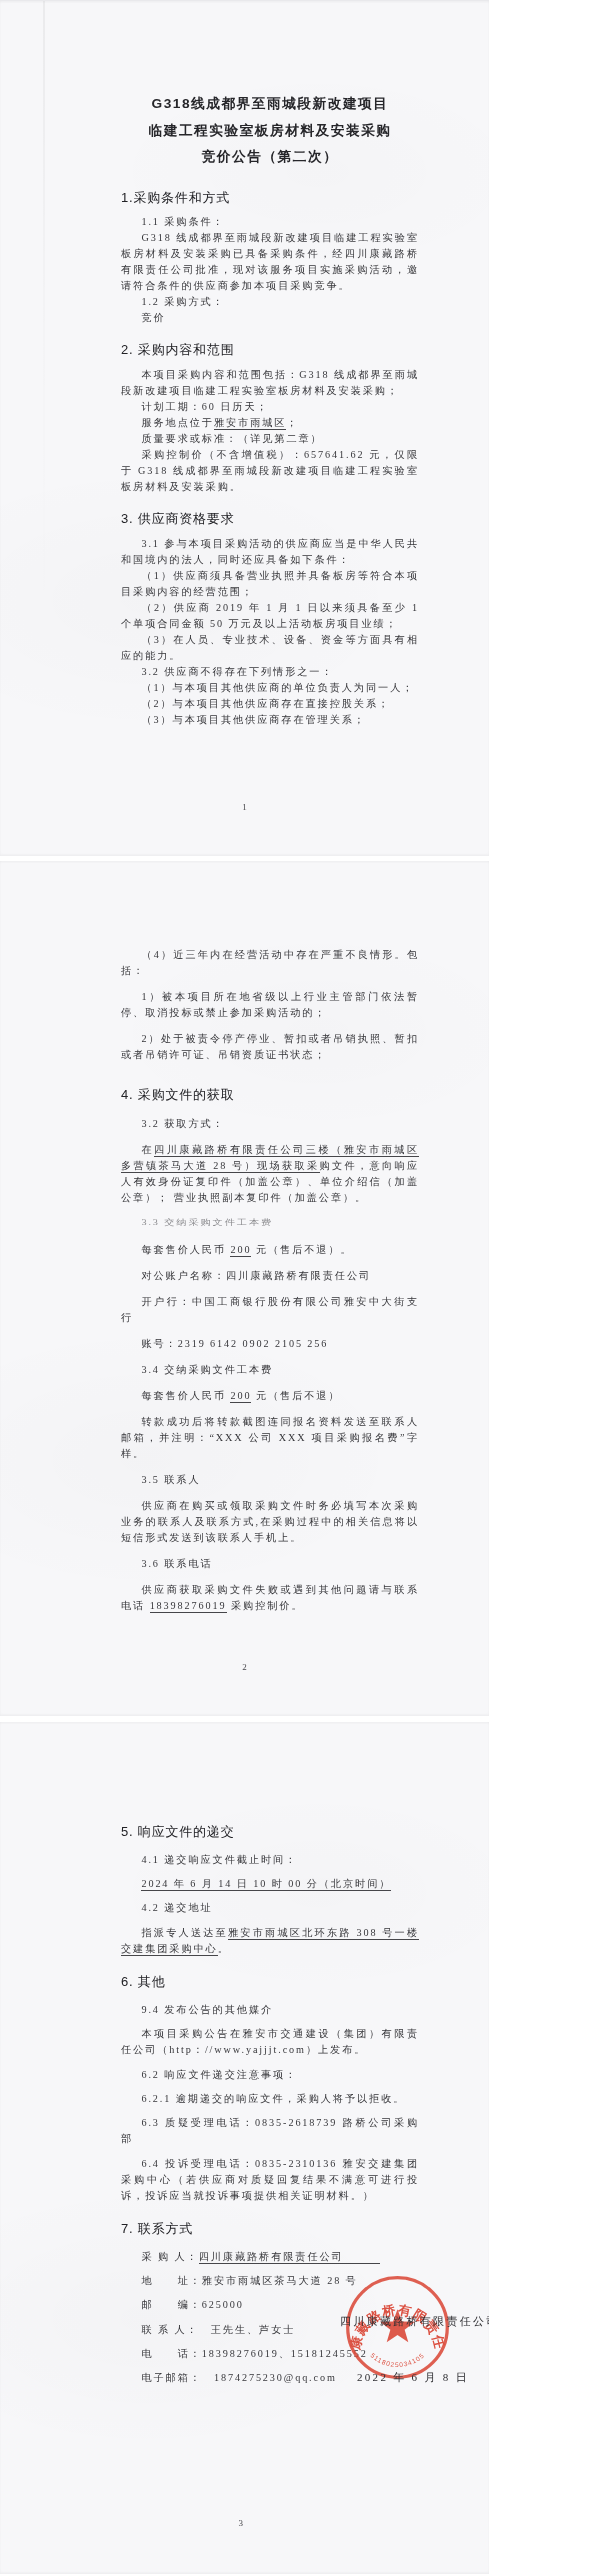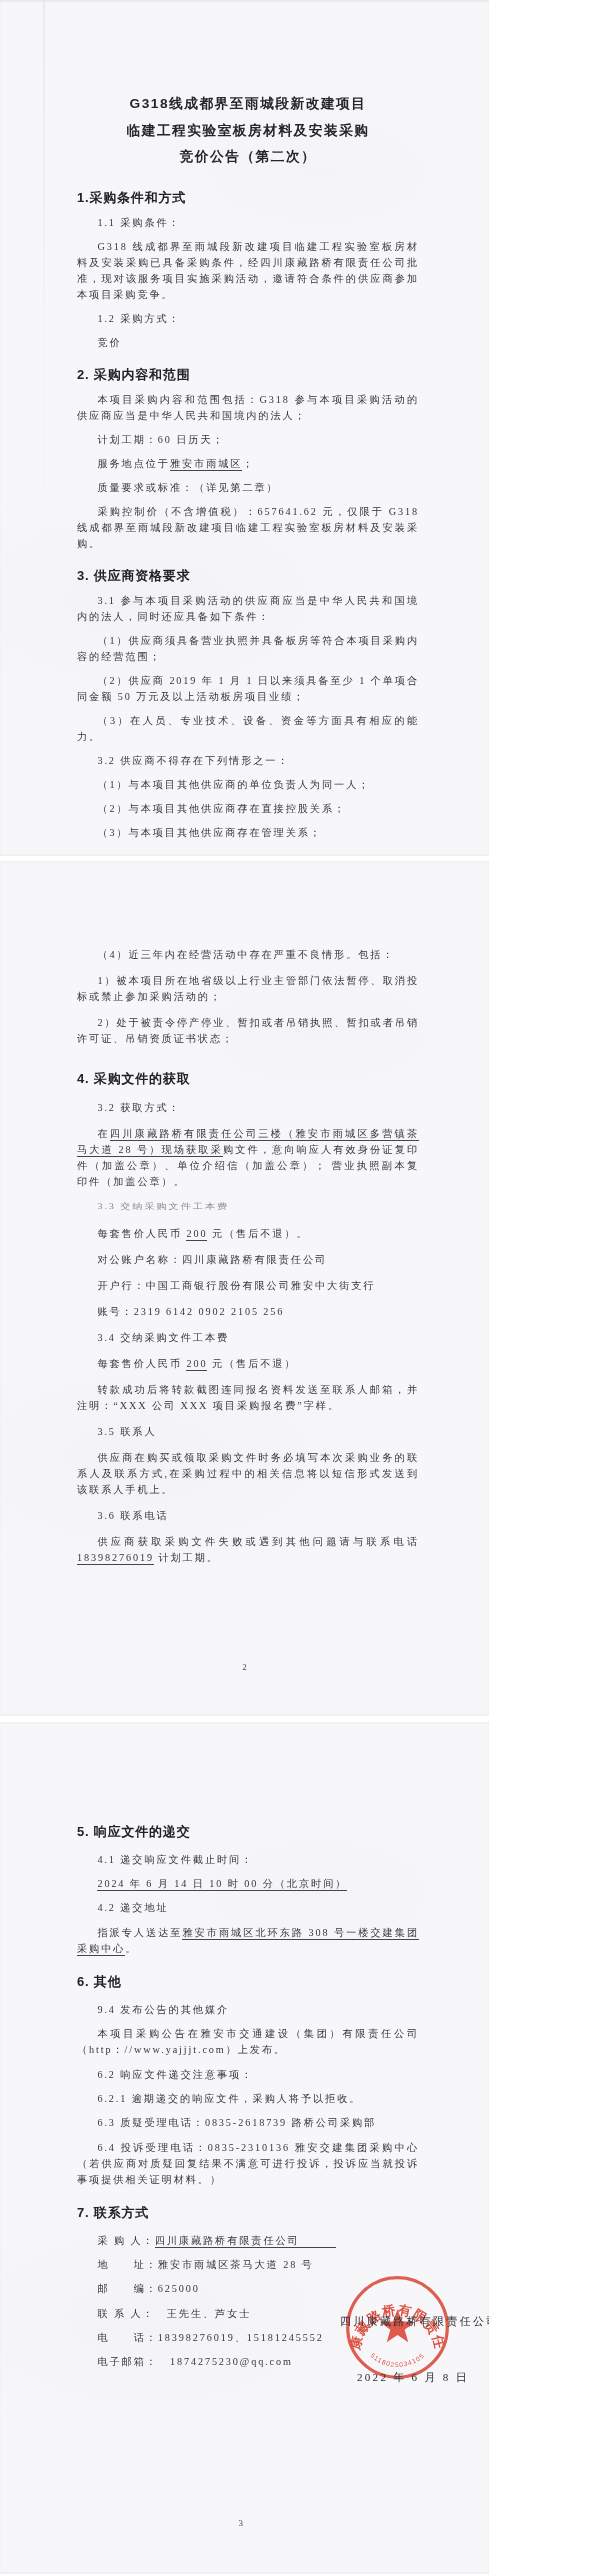--- a/index.html
+++ b/index.html
@@ -14,55 +14,56 @@
   .page{
     position:relative;
     width:489px;
     box-sizing:border-box;
     background:
       radial-gradient(ellipse 319px 152px at 65% 20%, rgba(0,0,0,0.012), rgba(0,0,0,0) 70%),
       radial-gradient(ellipse 379px 197px at 30% 70%, rgba(0,0,0,0.015), rgba(0,0,0,0) 70%),
       #f7f7f9;
     overflow:hidden;
     box-shadow: inset 0 1.5px 1.5px rgba(0,0,0,0.03), inset 0 -1.5px 2.3px rgba(0,0,0,0.04);
+    padding-left: 44px;
   }
   .page-1{height:856px;margin-bottom:5.3px;border-top:1.5px solid #e9e9ec;}
   .page-1::before{
     content:"";position:absolute;left:43px;top:0;bottom:0;width:1.5px;
     background:linear-gradient(to bottom, rgba(0,0,0,0.05), rgba(0,0,0,0.01) 40%, rgba(0,0,0,0) 75%);
   }
   .page-2{height:855px;margin-bottom:5.3px;}
   .page-3{height:852px;}
   .content{box-sizing:border-box;}
   .page-1 .content{padding:90px 70px 0 77px;}
   .page-2 .content{padding:76px 70px 0 77px;}
   .page-3 .content{padding:85px 70px 0 77px;}
 
   .blk{
     font-size:10.2px;
     line-height:16px;
     letter-spacing:1.9px;
     margin:6.8px 0;
     text-align:justify;
   }
-  .page-1 .blk{margin:8px 0;}
+  .page-1 .blk{margin:0 0;}
   .page-2 .blk{margin:10px 0;}
   .page-3 .blk{margin:8.3px 0;}
 
   .blk.p{text-indent:2em;}
   .blk.title{
     font-family:"Liberation Sans","DejaVu Sans",sans-serif;
     font-weight:bold;color:#26262a;
     font-size:13.7px;line-height:26.6px;letter-spacing:1.5px;
     text-align:center;text-indent:0;margin:0;
   }
   .blk.title:last-of-type{margin-bottom:0;}
   .blk.h{
     font-family:"Liberation Sans","DejaVu Sans",sans-serif;
-    font-weight:bold;color:#222226;
+    font-weight:normal;color:#222226;
     font-size:13px;line-height:18px;letter-spacing:0.8px;
     text-indent:0;
   }
   .page-1 .blk.h{margin:15px 0 7.6px;}
   .page-2 .blk.h{margin:23px 0 12px;}
   .page-3 .blk.h{margin:16.7px 0 10.6px;}
   .page-1 .blk.title + .blk.h{margin-top:18px;}
 
   .blk.blur{
     color:#5a5a5e;
@@ -106,21 +107,21 @@
     <div class="content">
         <div class="blk title"><span>G318线成都界至雨城段新改建项目</span></div>
         <div class="blk title"><span>临建工程实验室板房材料及安装采购</span></div>
         <div class="blk title"><span>竞价公告（第二次）</span></div>
         <div class="blk h"><span>1.采购条件和方式</span></div>
         <div class="blk p"><span>1.1 采购条件：</span></div>
         <div class="blk p"><span>G318 线成都界至雨城段新改建项目临建工程实验室板房材料及安装采购已具备采购条件，经四川康藏路桥有限责任公司批准，现对该服务项目实施采购活动，邀请符合条件的供应商参加本项目采购竞争。</span></div>
         <div class="blk p"><span>1.2 采购方式：</span></div>
         <div class="blk p"><span>竞价</span></div>
         <div class="blk h"><span>2. 采购内容和范围</span></div>
-        <div class="blk p"><span>本项目采购内容和范围包括：G318 参与本项目采购活动的供应商应当是中华人民共和国境内的法人；</span></div>
+        <div class="blk p"><span>本项目采购内容和范围包括：G318 线成都界至雨城段新改建项目临建工程实验室板房材料及安装采购；</span></div>
         <div class="blk p"><span>计划工期：60 日历天；</span></div>
         <div class="blk p"><span>服务地点位于</span><span class="u">雅安市雨城区</span><span>；</span></div>
         <div class="blk p"><span>质量要求或标准：（详见第二章）</span></div>
         <div class="blk p"><span>采购控制价（不含增值税）：657641.62 元，仅限于 G318 线成都界至雨城段新改建项目临建工程实验室板房材料及安装采购。</span></div>
         <div class="blk h"><span>3.  供应商资格要求</span></div>
         <div class="blk p"><span>3.1 参与本项目采购活动的供应商应当是中华人民共和国境内的法人，同时还应具备如下条件：</span></div>
         <div class="blk p"><span>（1）供应商须具备营业执照并具备板房等符合本项目采购内容的经营范围；</span></div>
         <div class="blk p"><span>（2）供应商 2019 年 1 月 1 日以来须具备至少 1 个单项合同金额 50 万元及以上活动板房项目业绩；</span></div>
         <div class="blk p"><span>（3）在人员、专业技术、设备、资金等方面具有相应的能力。</span></div>
         <div class="blk p"><span>3.2 供应商不得存在下列情形之一：</span></div>
@@ -143,21 +144,21 @@
         <div class="blk p"><span>每套售价人民币 </span><span class="u">200</span><span> 元（售后不退）。</span></div>
         <div class="blk p"><span>对公账户名称：四川康藏路桥有限责任公司</span></div>
         <div class="blk p"><span>开户行：中国工商银行股份有限公司雅安中大街支行</span></div>
         <div class="blk p"><span>账号：2319 6142 0902 2105 256</span></div>
         <div class="blk p"><span>3.4 交纳采购文件工本费</span></div>
         <div class="blk p"><span>每套售价人民币 </span><span class="u">200</span><span> 元（售后不退）</span></div>
         <div class="blk p"><span>转款成功后将转款截图连同报名资料发送至联系人邮箱，并注明：“XXX 公司 XXX 项目采购报名费”字样。</span></div>
         <div class="blk p"><span>3.5 联系人</span></div>
         <div class="blk p"><span>供应商在购买或领取采购文件时务必填写本次采购业务的联系人及联系方式,在采购过程中的相关信息将以短信形式发送到该联系人手机上。</span></div>
         <div class="blk p"><span>3.6 联系电话</span></div>
-        <div class="blk p"><span>供应商获取采购文件失败或遇到其他问题请与联系电话 </span><span class="u">18398276019</span><span> 计划工期。</span></div>
+        <div class="blk p"><span>供应商获取采购文件失败或遇到其他问题请与联系电话 </span><span class="u">18398276019</span><span> 采购控制价。</span></div>
       </div>
     <div class="pagenum">2</div>
   </section>
 
   <section class="page page-3">
     <div class="content">
         <div class="blk h"><span>5. 响应文件的递交</span></div>
         <div class="blk p"><span>4.1 递交响应文件截止时间：</span></div>
         <div class="blk p"><span class="u">2024 年 6 月 14 日 10 时 00 分（北京时间） </span></div>
         <div class="blk p"><span>4.2 递交地址</span></div>

